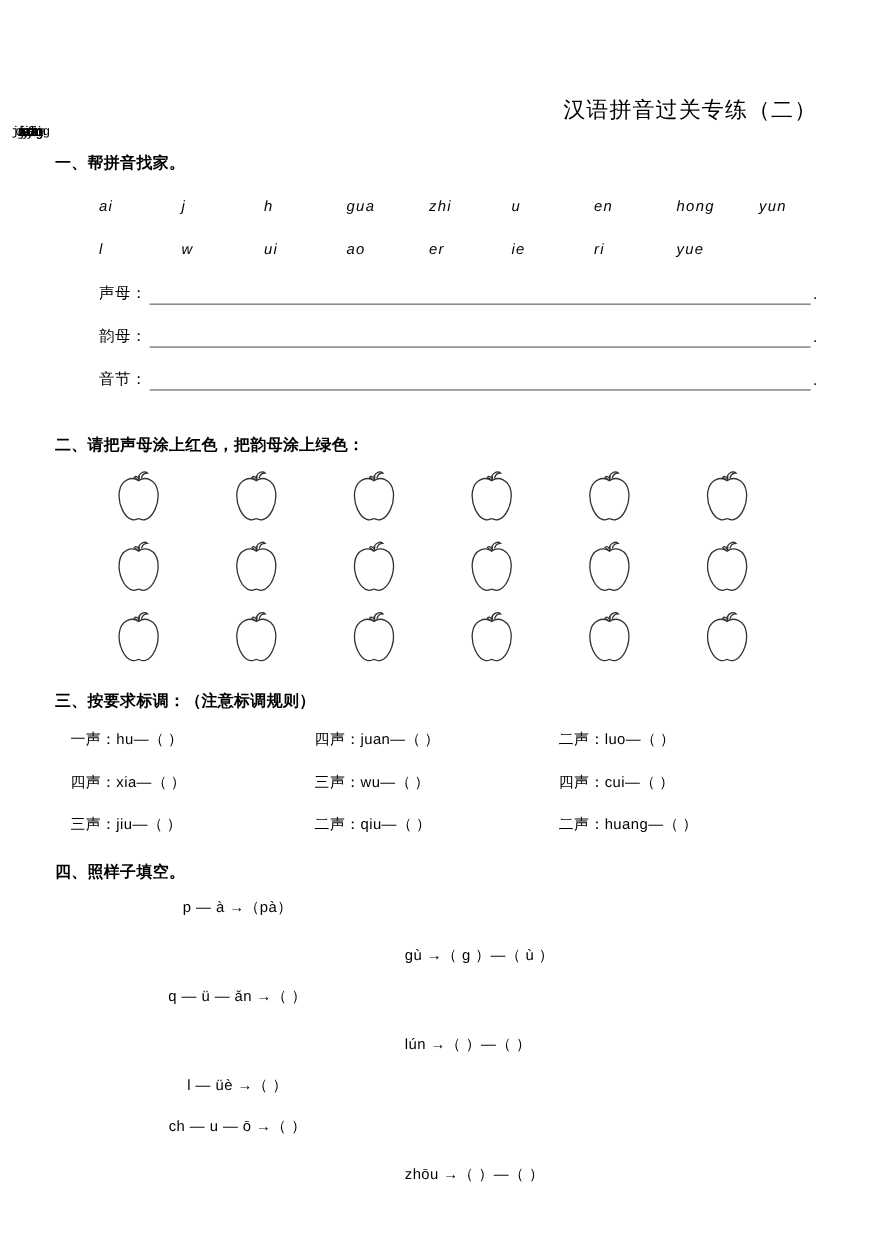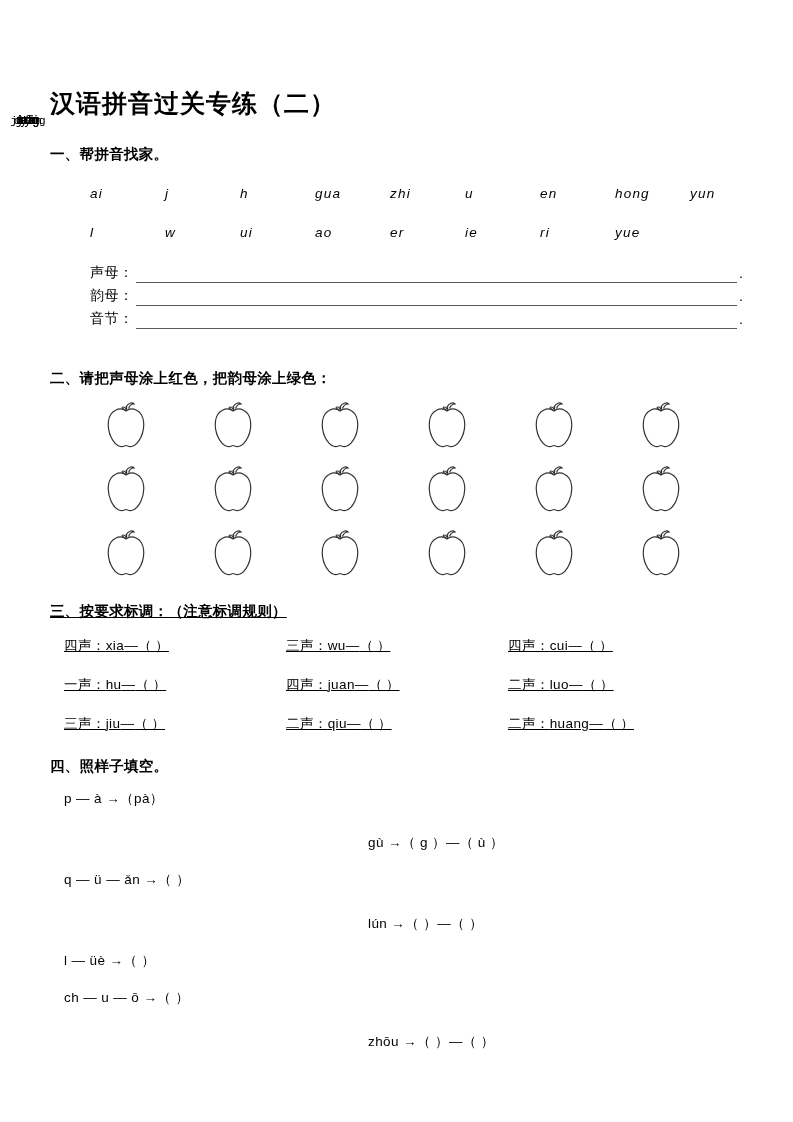--- a/index.html
+++ b/index.html
@@ -16,23 +16,23 @@
     overflow: hidden;
   }
   .page {
     position: relative;
     width: 793px;
     height: 1122px;
     box-sizing: border-box;
     padding: 0 50px;
   }
   .doc-title {
-    text-align: left;
-    font-size: 25px;
-    font-weight: bold;
+    text-align: right;
+    font-size: 20px;
+    font-weight: normal;
     letter-spacing: 1px;
     margin-top: 88px;
     line-height: 1.2;
   }
   .section-heading {
     font-size: 14.5px;
     font-weight: bold;
     letter-spacing: 0.3px;
   }
   
@@ -53,21 +53,21 @@
     text-align: left;
     font-style: italic;
   }
   .answer-lines {
     margin-top: 14px;
     padding-left: 40px;
   }
   .answer-line {
     display: flex;
     align-items: center;
-    margin-bottom: 4px;
+    margin-bottom: 20px;
   }
   .answer-label {
     font-size: 14px;
     white-space: nowrap;
     letter-spacing: 0.5px;
     padding-bottom: 1px;
   }
   .answer-rule {
     flex: 1 1 auto;
     border-bottom: 1.4px solid #5a5a5a;
@@ -112,21 +112,21 @@
     align-items: center;
     justify-content: center;
     font-size: 12.5px;
     letter-spacing: 0.6px;
     padding-top: 7px;
     box-sizing: border-box;
     pointer-events: none;
   }
   .apple-text.wide { font-size: 11.5px; letter-spacing: 0.2px; }
   
-  #section-three { margin-top: 22px; text-decoration: underline; }
+  #section-three { margin-top: 22px; }
   .tone-rows { margin-top: 16px; padding-left: 14px; }
   .tone-row {
     display: flex;
     font-size: 13.5px;
     margin-bottom: 21px;
     letter-spacing: 0.4px;
   }
   .tone-item {
     width: 222px;
     flex: 0 0 222px;
@@ -139,20 +139,21 @@
   .fill-row {
     display: flex;
     font-size: 13.5px;
     margin-bottom: 19px;
     letter-spacing: 0.4px;
   }
   .fill-left {
     width: 304px;
     flex: 0 0 304px;
     white-space: nowrap;
+    text-align: center;
   }
   .fill-right {
     flex: 1 1 auto;
     white-space: nowrap;
     margin-top: 44px;
   }
 </style>
 </head>
 <body>
 
@@ -419,28 +420,28 @@
       </div>
 
     </div>
   </div>
 
   <div id="section-three">
     <div class="section-heading">三、按要求标调：（注意标调规则）</div>
 
     <div class="tone-rows">
       <div class="tone-row">
+        <span class="tone-item"><span>一声：</span><span>hu</span><span>—</span><span class="blank">（        ）</span></span>
+        <span class="tone-item"><span>四声：</span><span>juan</span><span>—</span><span class="blank">（        ）</span></span>
+        <span class="tone-item"><span>二声：</span><span>luo</span><span>—</span><span class="blank">（        ）</span></span>
+      </div>
+      <div class="tone-row">
         <span class="tone-item"><span>四声：</span><span>xia</span><span>—</span><span class="blank">（        ）</span></span>
         <span class="tone-item"><span>三声：</span><span>wu</span><span>—</span><span class="blank">（        ）</span></span>
         <span class="tone-item"><span>四声：</span><span>cui</span><span>—</span><span class="blank">（        ）</span></span>
-      </div>
-      <div class="tone-row">
-        <span class="tone-item"><span>一声：</span><span>hu</span><span>—</span><span class="blank">（        ）</span></span>
-        <span class="tone-item"><span>四声：</span><span>juan</span><span>—</span><span class="blank">（        ）</span></span>
-        <span class="tone-item"><span>二声：</span><span>luo</span><span>—</span><span class="blank">（        ）</span></span>
       </div>
       <div class="tone-row">
         <span class="tone-item"><span>三声：</span><span>jiu</span><span>—</span><span class="blank">（        ）</span></span>
         <span class="tone-item"><span>二声：</span><span>qiu</span><span>—</span><span class="blank">（        ）</span></span>
         <span class="tone-item"><span>二声：</span><span>huang</span><span>—</span><span class="blank">（        ）</span></span>
       </div>
     </div>
   </div>
 
   <div id="section-four">

